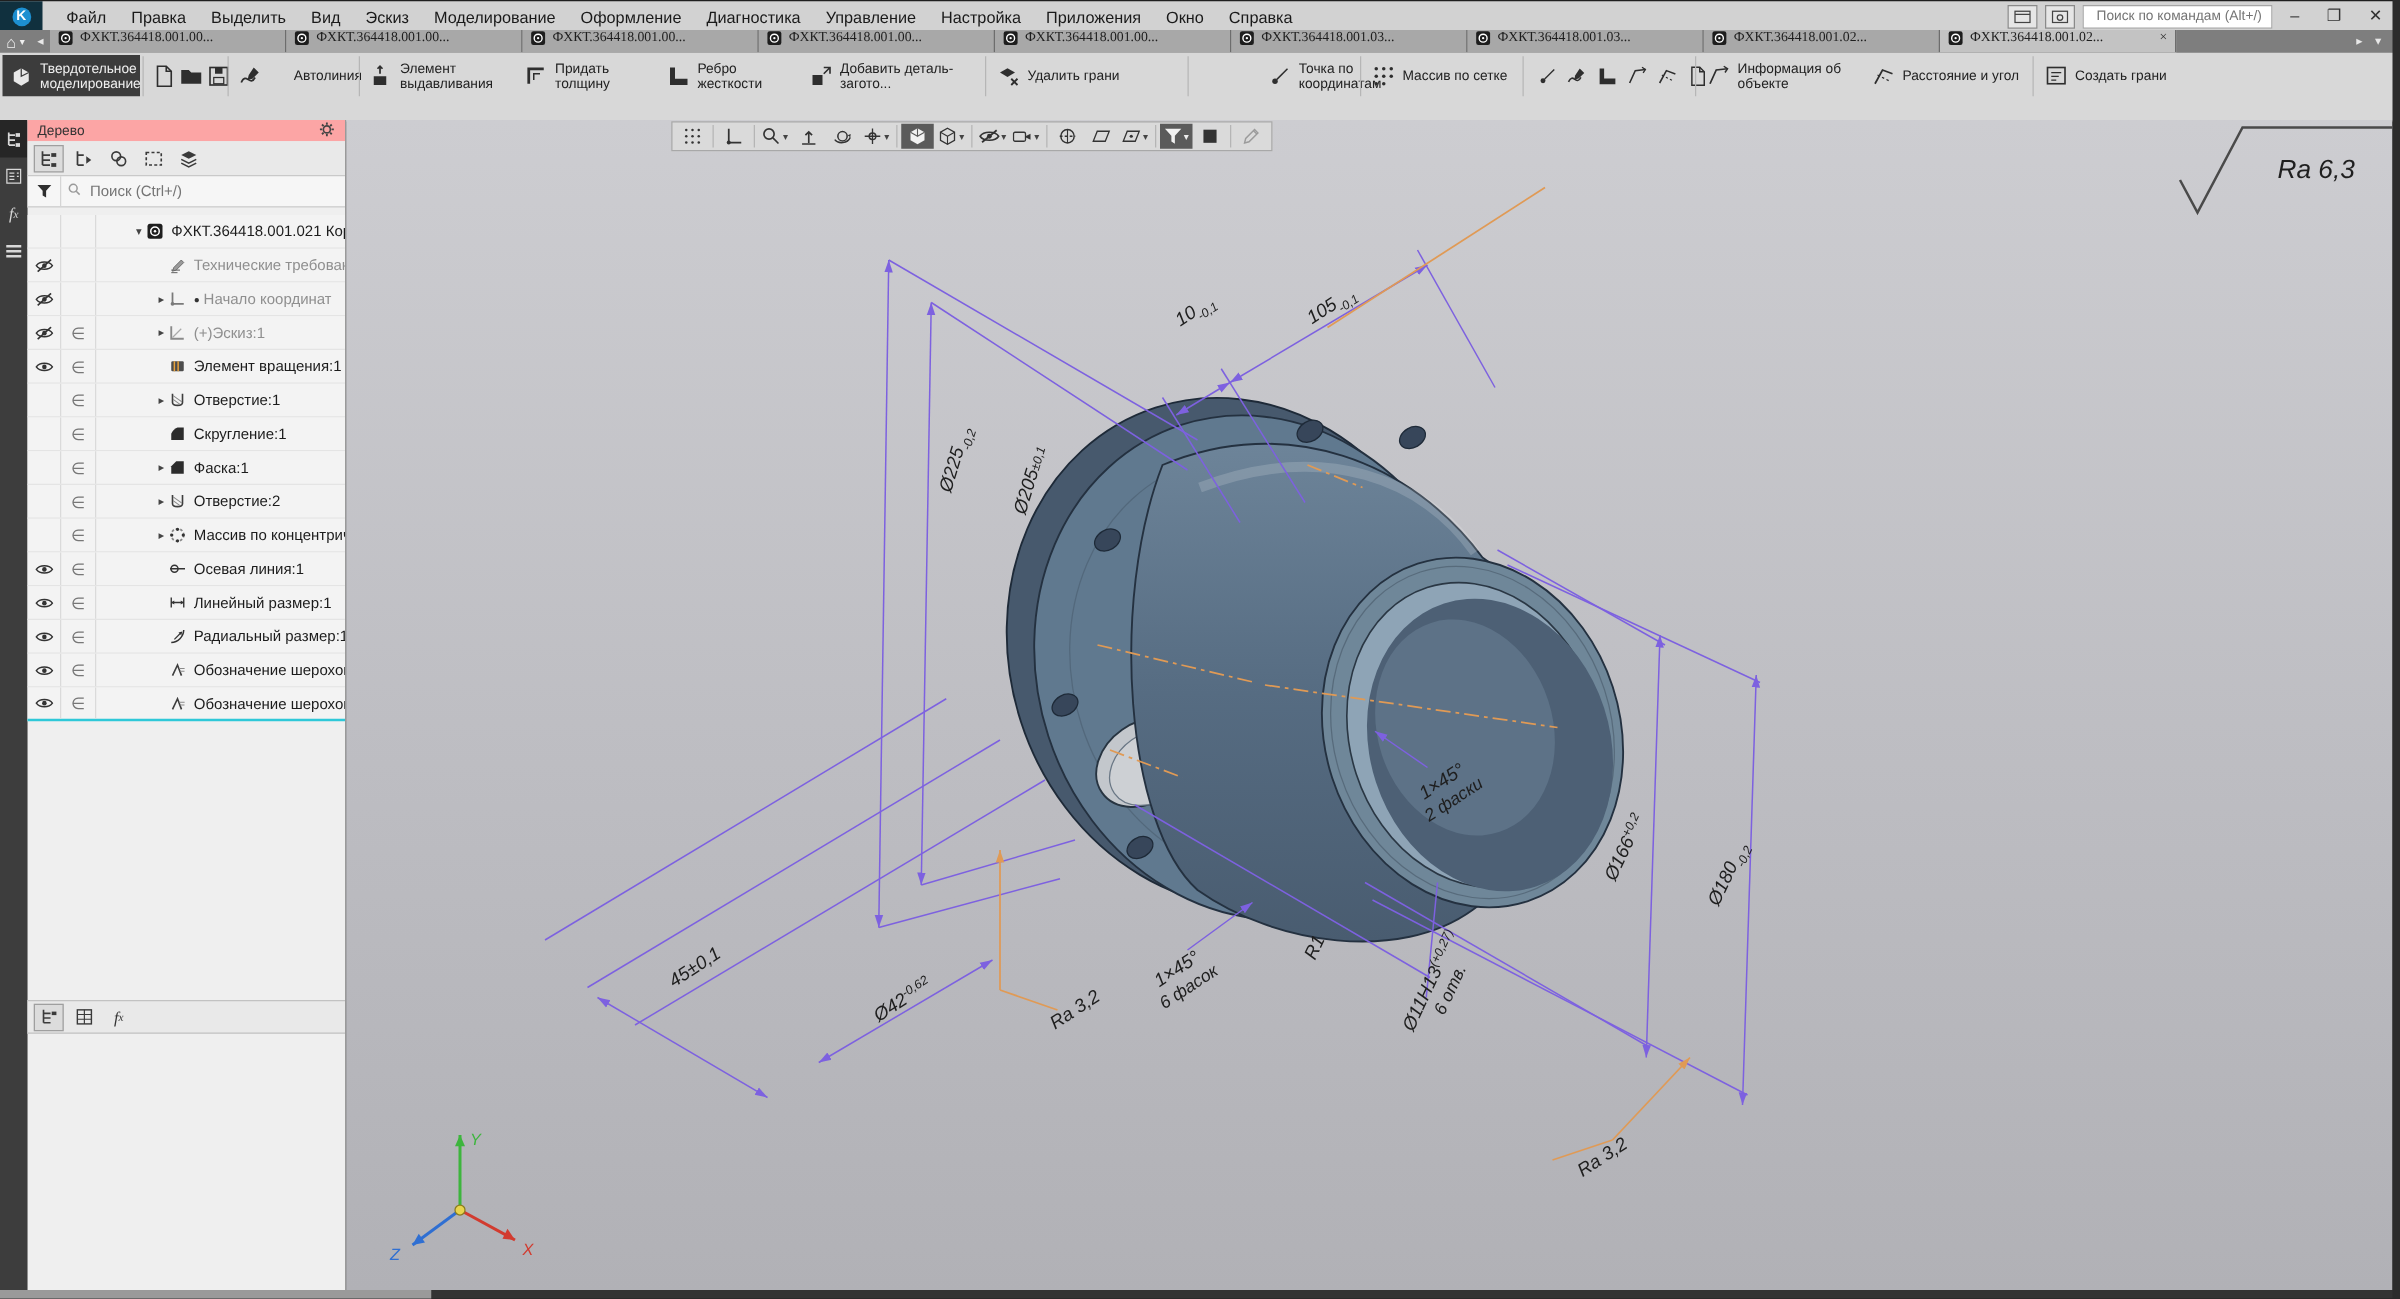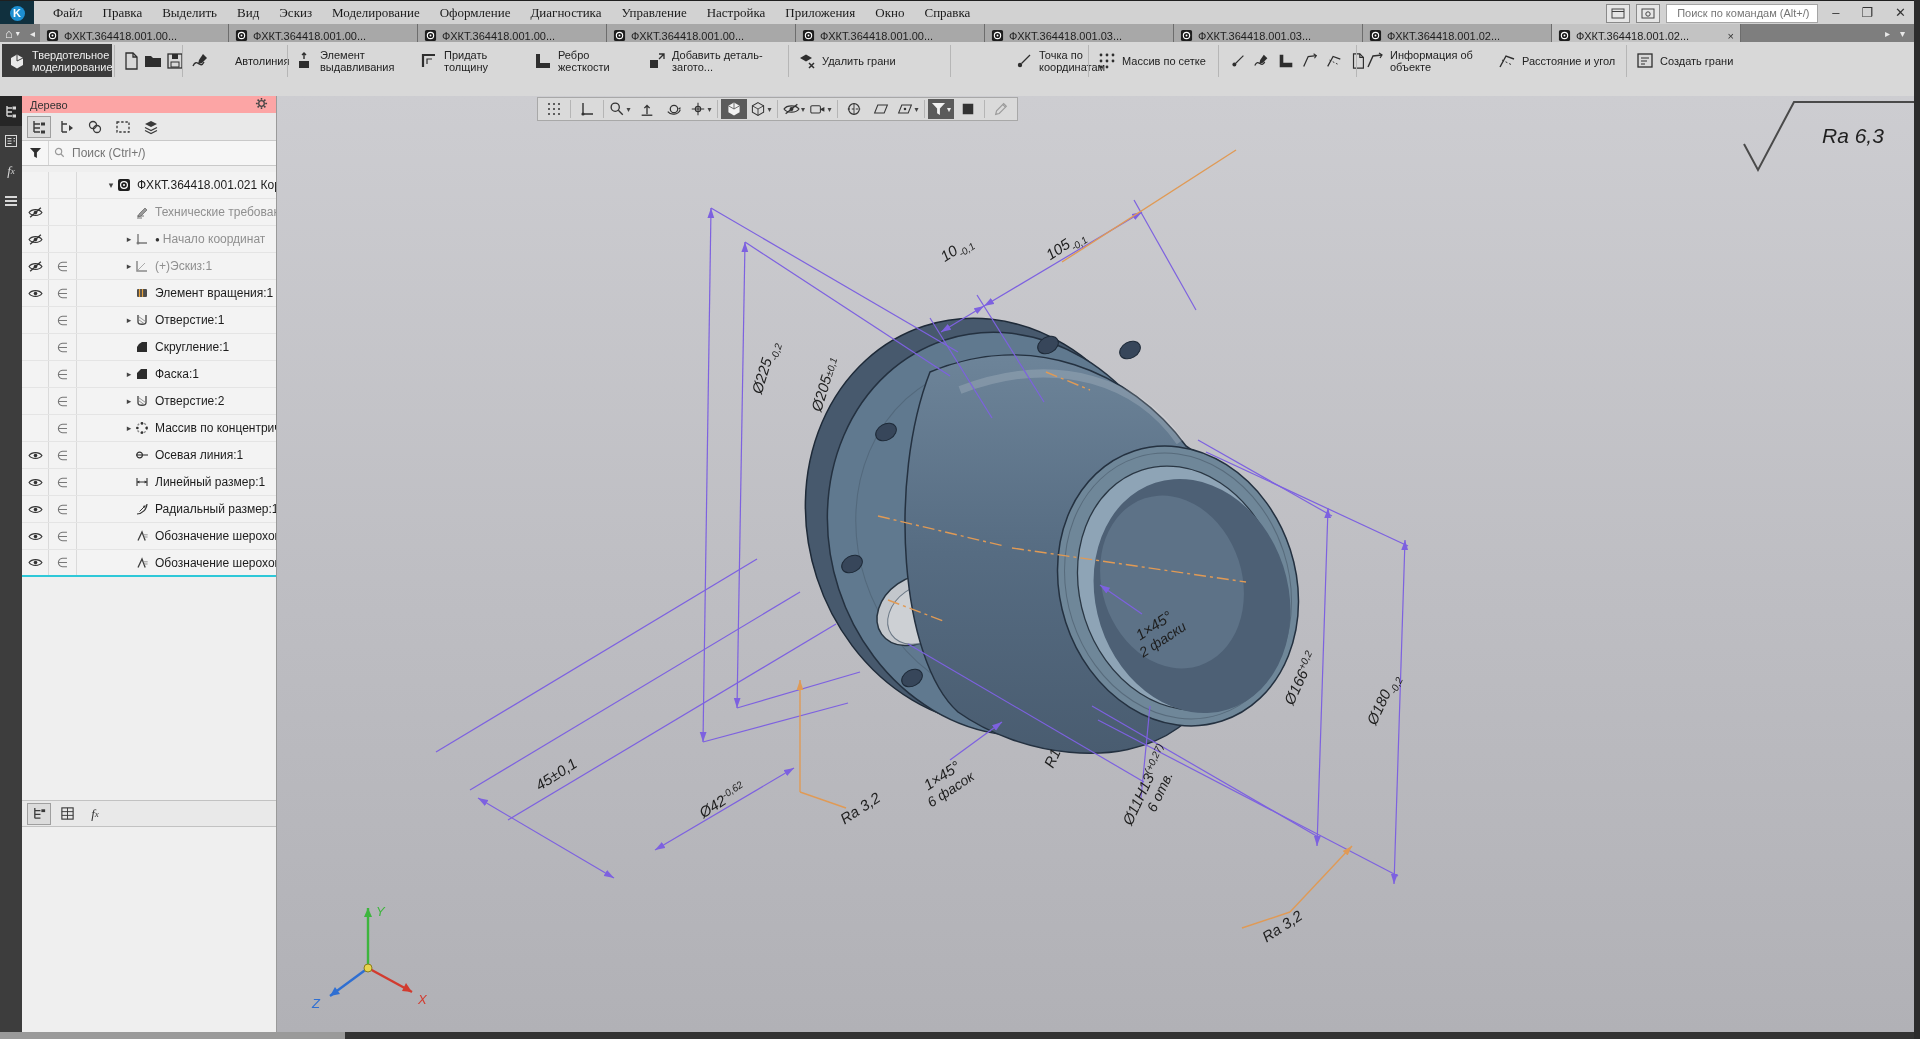--- a/index.html
+++ b/index.html
@@ -3,31 +3,31 @@
 <meta charset="utf-8">
 <style>
   html,body{margin:0;padding:0;background:#222;}
   body{width:1920px;height:1039px;position:relative;overflow:hidden;
        font-family:"Liberation Sans",sans-serif;-webkit-font-smoothing:antialiased;}
   .abs{position:absolute;}
   
   #titlebar{left:0;top:0;width:1920px;height:24px;background:#d2d2d2;border-top:1px solid #1f1f1f;display:flex;align-items:center;}
   #appicon{width:34px;height:24px;background:#10303e;display:flex;align-items:center;justify-content:center;}
   #appicon .logo{width:15px;height:15px;border-radius:50%;background:#1d8fd1;color:#fff;font-size:11px;font-weight:bold;display:flex;align-items:center;justify-content:center;}
-  #menubar{display:flex;gap:2px;margin-left:10px;font-family:Liberation Serif, serif;}
+  #menubar{display:flex;gap:2px;margin-left:10px;}
   .menu-item{font-size:13px;color:#1a1a1a;padding:2px 9px;cursor:default;}
   #tb-right{position:absolute;right:6px;top:0;height:24px;display:flex;align-items:center;gap:6px;}
   .tb-ic{width:22px;height:17px;border:1px solid #8a8a8a;background:#e6e6e6;display:flex;align-items:center;justify-content:center;color:#444;}
   #cmd-search{width:142px;height:17px;border:1px solid #a5a5a5;background:#fff;display:flex;align-items:center;padding:0 4px;gap:4px;}
   #cmd-search input{border:0;outline:0;flex:1;font-size:11px;color:#555;font-family:"Liberation Sans",sans-serif;background:transparent;}
   .win-btn{font-size:13px;color:#333;padding:0 8px;line-height:22px;}
   
   #tabbar{left:0;top:24px;width:1920px;height:18px;background:#7e7e7e;display:flex;align-items:stretch;}
   .tab-ctrl{color:#e8e8e8;font-size:10px;display:flex;align-items:center;padding:0 5px;}
-  .tab{width:176px;display:flex;align-items:flex-end;gap:5px;padding:0 6px;background:#a8a8a8;border-right:1px solid #6d6d6d;font-size:11px;color:#1e1e1e;overflow:hidden;white-space:nowrap;}
+  .tab{width:176px;display:flex;align-items:flex-start;gap:5px;padding:0 6px;background:#a8a8a8;border-right:1px solid #6d6d6d;font-size:11px;color:#1e1e1e;overflow:hidden;white-space:nowrap;font-family:Liberation Serif, serif;}
   .tab.active{background:#c3c3c3;}
   .tab .close{margin-left:auto;color:#333;font-size:11px;}
   .doc-ic{flex:0 0 13px;}
   
   #ribbon{left:0;top:42px;width:1920px;height:54px;background:#d8d8d8;border-bottom:1px solid #adadad;}
   #modebtn{left:2px;top:2px;width:110px;height:33px;background:#3c3c3c;color:#efefef;font-size:11px;line-height:12px;display:flex;align-items:center;gap:5px;padding:0 5px;box-sizing:border-box;}
   .rbtn{top:3px;height:32px;display:flex;align-items:center;gap:5px;font-size:11px;line-height:12px;color:#222;padding:0 3px;box-sizing:border-box;}
   .ric{color:#2e2e2e;flex:0 0 auto;}
   .rsep{top:3px;width:1px;height:32px;background:#b6b6b6;}
   #grouprow{left:0;top:80px;width:1920px;height:16px;}

